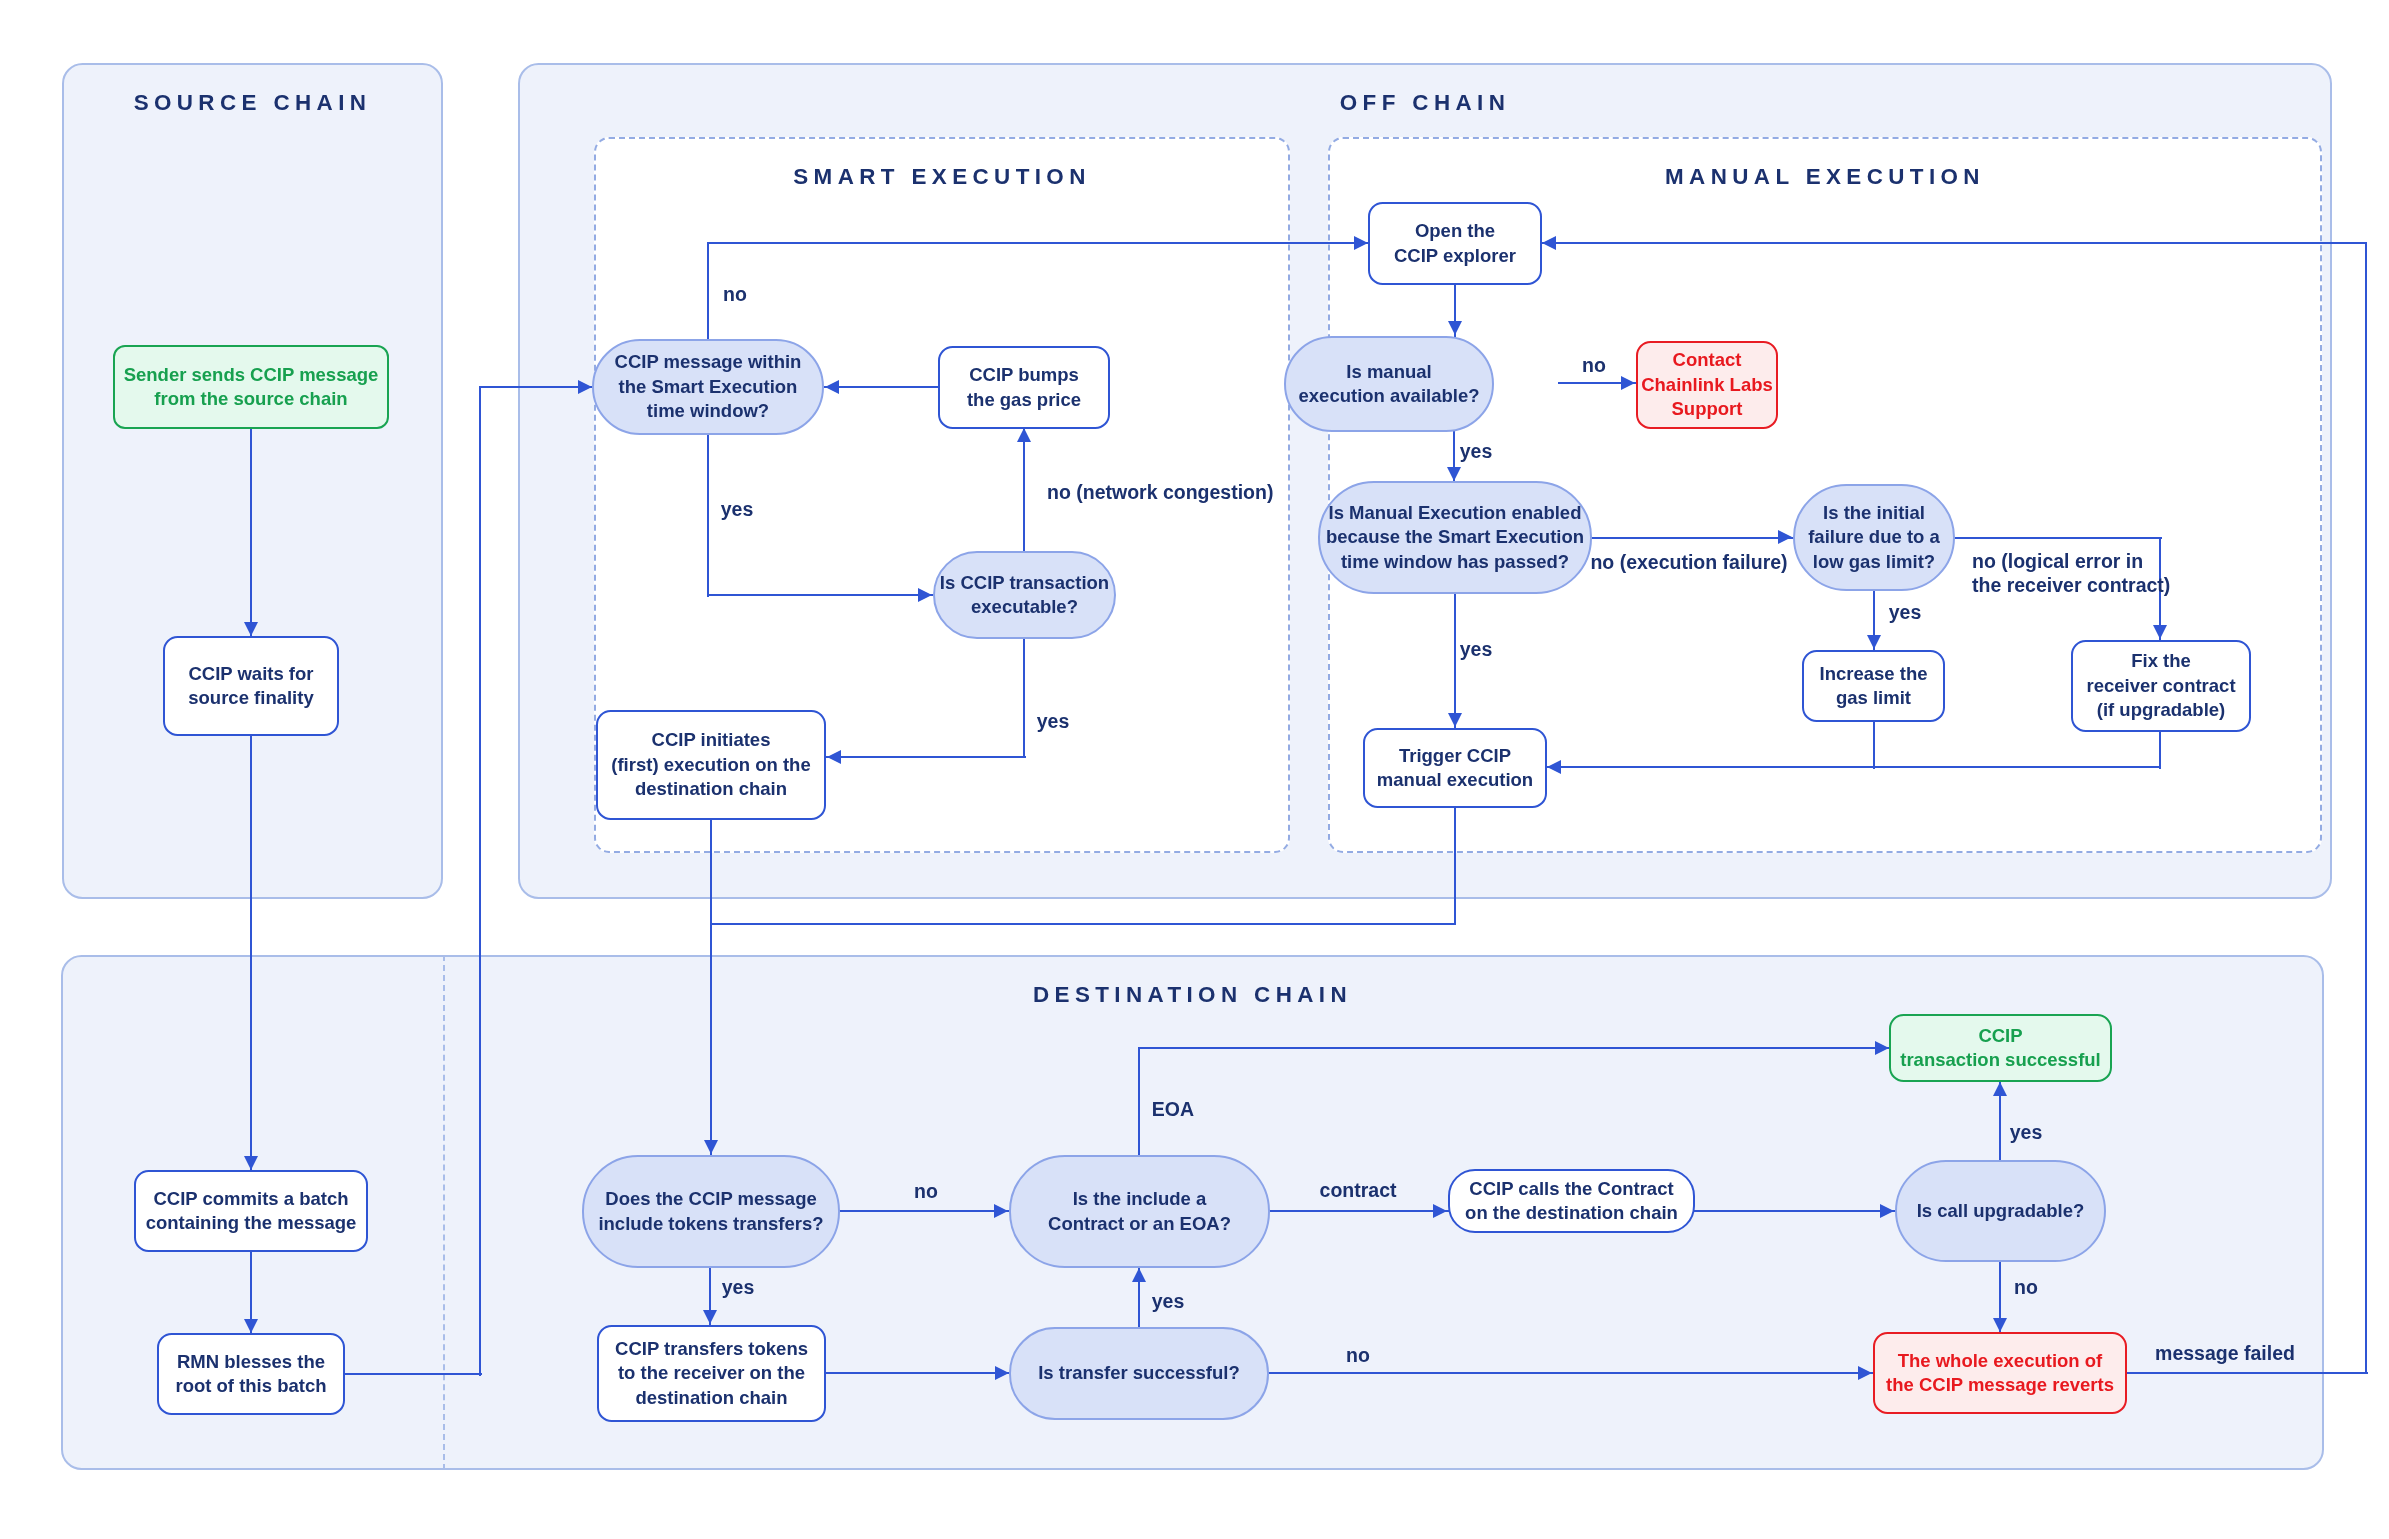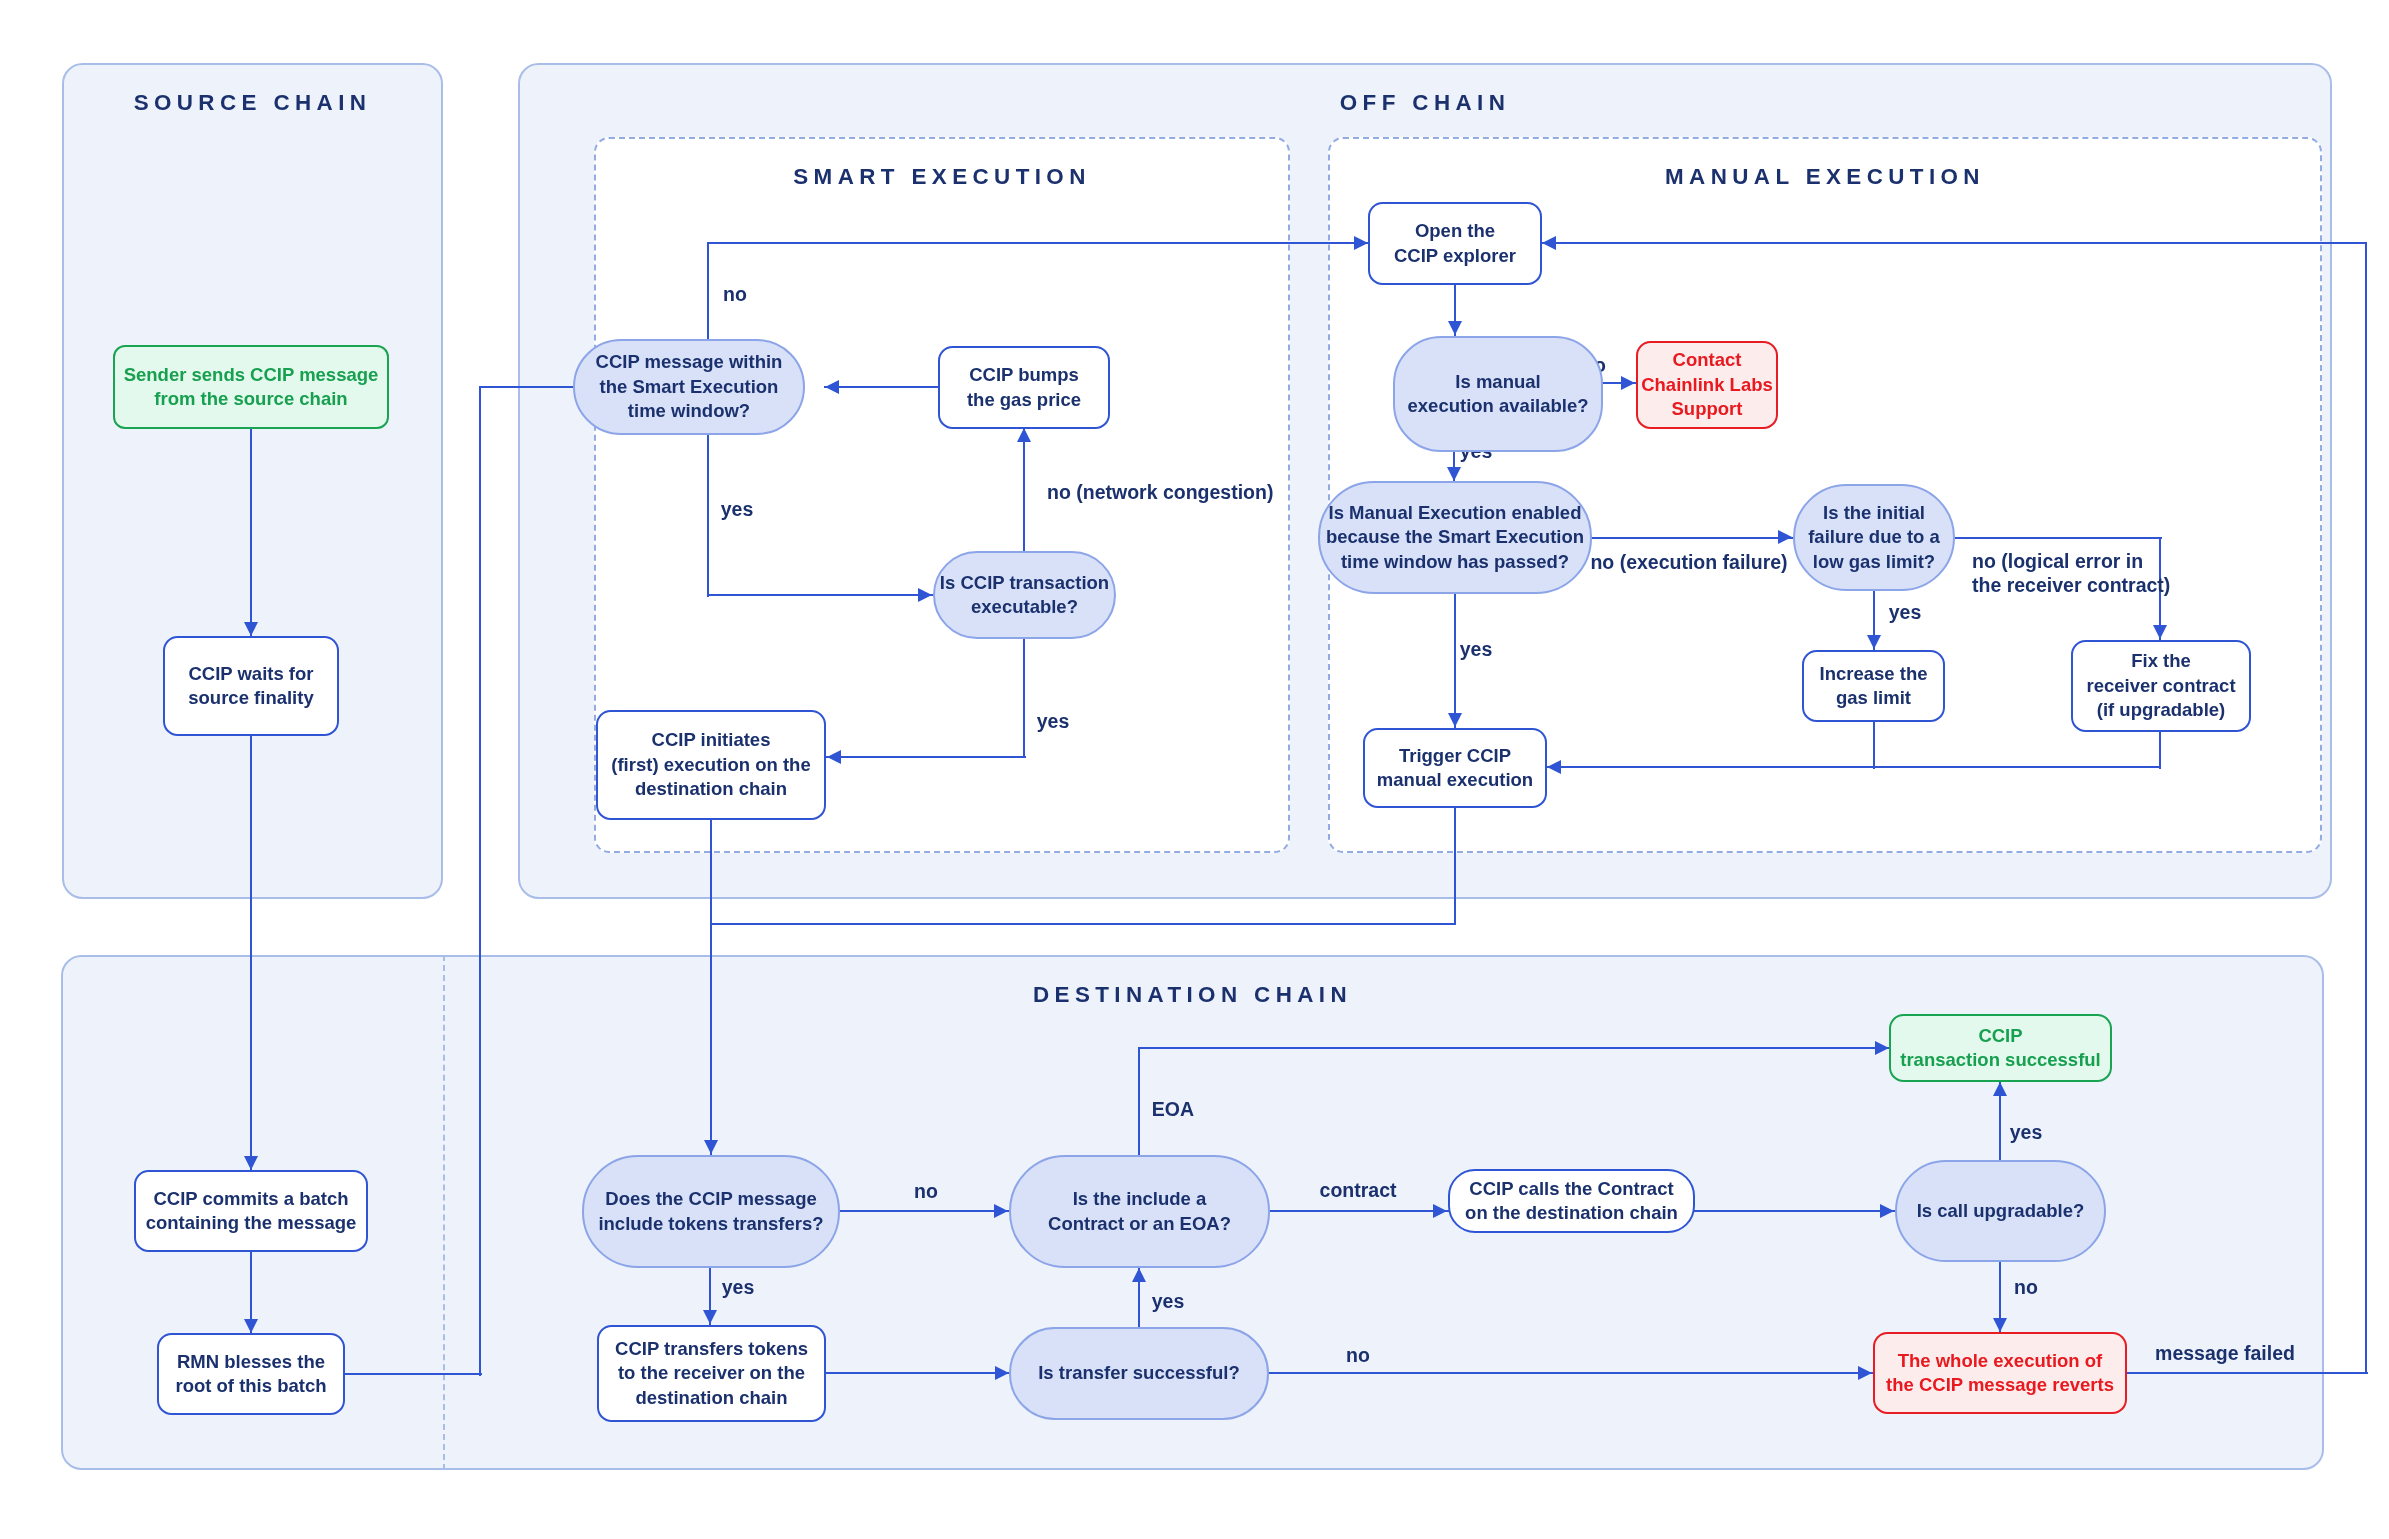--- a/index.html
+++ b/index.html
@@ -156,33 +156,33 @@
     </div>
   <div id="nodes-layer">
       <div class="node success" style="left: 113px; top: 345px; width: 276px; height: 84px; border-radius: 12px;">Sender sends CCIP message
 from the source chain</div>
       <div class="node process" style="left: 163px; top: 636px; width: 176px; height: 100px; border-radius: 14.6px;">CCIP waits for
 source finality</div>
       <div class="node process" style="left: 134px; top: 1170px; width: 234px; height: 82px; border-radius: 14.6px;">CCIP commits a batch
 containing the message</div>
       <div class="node process" style="left: 157px; top: 1333px; width: 188px; height: 82px; border-radius: 14.6px;">RMN blesses the
 root of this batch</div>
-      <div class="node decision" style="left: 573px; top: 339px; width: 232px; height: 96px; border-radius: 48px;">CCIP message within
+      <div class="node decision" style="left: 592px; top: 339px; width: 232px; height: 96px; border-radius: 48px;">CCIP message within
 the Smart Execution
 time window?</div>
       <div class="node process" style="left: 938px; top: 346px; width: 172px; height: 83px; border-radius: 14.6px;">CCIP bumps
 the gas price</div>
       <div class="node decision" style="left: 933px; top: 551px; width: 183px; height: 88px; border-radius: 44px;">Is CCIP transaction
 executable?</div>
       <div class="node process" style="left: 596px; top: 710px; width: 230px; height: 110px; border-radius: 14.6px;">CCIP initiates
 (first) execution on the
 destination chain</div>
       <div class="node process" style="left: 1368px; top: 202px; width: 174px; height: 83px; border-radius: 14.6px;">Open the
 CCIP explorer</div>
-      <div class="node decision" style="left: 1393px; top: 336px; width: 210px; height: 116px; border-radius: 48px;">Is manual
+      <div class="node decision" style="left: 1284px; top: 336px; width: 210px; height: 96px; border-radius: 48px;">Is manual
 execution available?</div>
       <div class="node error" style="left: 1636px; top: 341px; width: 142px; height: 88px; border-radius: 14.6px;">Contact
 Chainlink Labs
 Support</div>
       <div class="node decision" style="left: 1318px; top: 481px; width: 274px; height: 113px; border-radius: 56px;">Is Manual Execution enabled
 because the Smart Execution
 time window has passed?</div>
       <div class="node decision" style="left: 1793px; top: 484px; width: 162px; height: 107px; border-radius: 54px;">Is the initial
 failure due to a
 low gas limit?</div>

